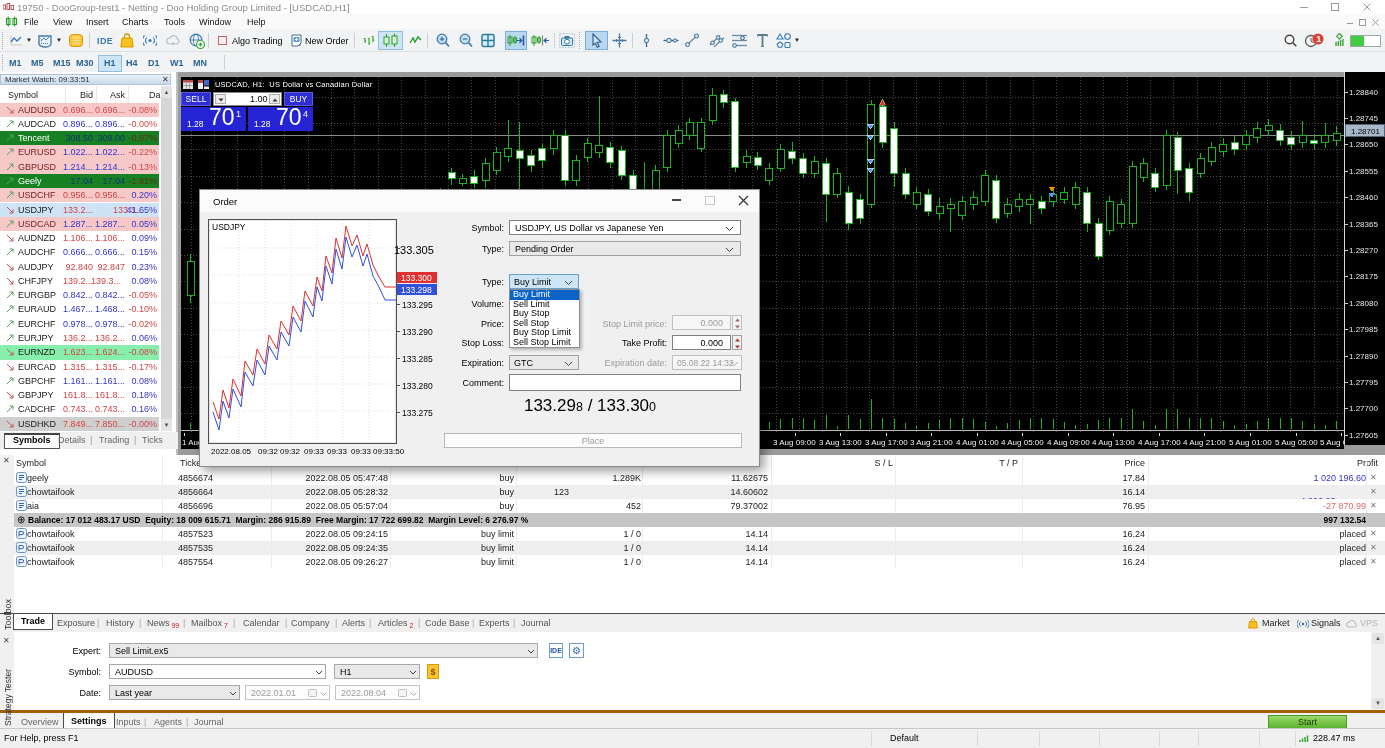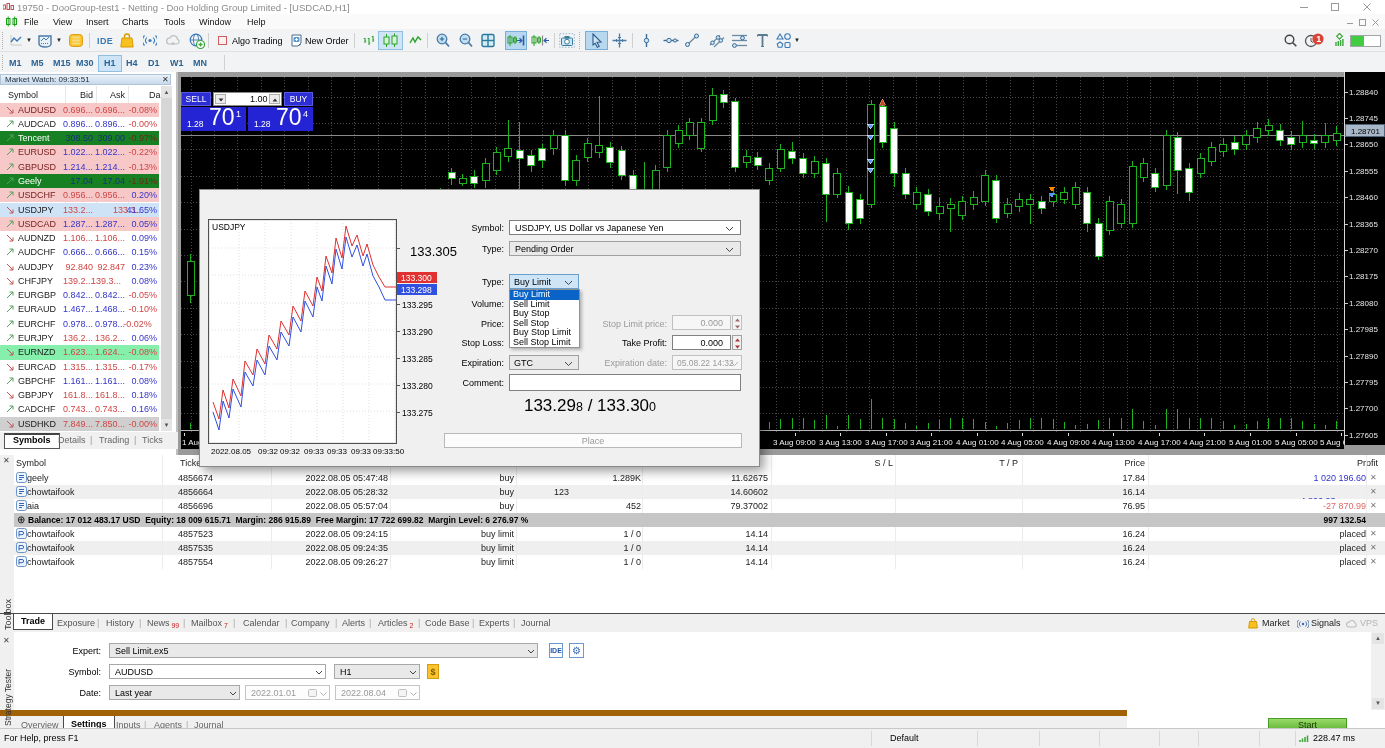--- a/index.html
+++ b/index.html
@@ -400,21 +400,21 @@
       <span class="abs" style="left:87px;top:2px;width:38px;text-align:right;color:#3535cc">1.468...</span>
       <span class="abs" style="left:118px;top:2px;width:39px;text-align:right;color:#d24545">-0.10%</span>
     </div>
 <div class="abs" style="left:0;top:244.7px;width:159px;height:14.28px;background:#ffffff">
       <svg class="abs" style="left:6px;top:3px" width="8" height="8">
         <path d="M1 7 L7 1 M7 1 L3.5 1 M7 1 L7 4.5" stroke="#55a060" fill="none"></path>
       </svg>
       <span class="abs" style="left:18px;top:2px;color:#1a1a1a">EURCHF</span>
       <span class="abs" style="left:55px;top:2px;width:38px;text-align:right;color:#3535cc">0.978...</span>
       <span class="abs" style="left:87px;top:2px;width:38px;text-align:right;color:#3535cc">0.978...</span>
-      <span class="abs" style="left:118px;top:2px;width:39px;text-align:center;color:#d24545">-0.02%</span>
+      <span class="abs" style="left:118px;top:2px;width:39px;text-align:right;color:#d24545">-0.02%</span>
     </div>
 <div class="abs" style="left:0;top:259.0px;width:159px;height:14.28px;background:#ffffff">
       <svg class="abs" style="left:6px;top:3px" width="8" height="8">
         <path d="M1 7 L7 1 M7 1 L3.5 1 M7 1 L7 4.5" stroke="#55a060" fill="none"></path>
       </svg>
       <span class="abs" style="left:18px;top:2px;color:#1a1a1a">EURJPY</span>
       <span class="abs" style="left:55px;top:2px;width:38px;text-align:right;color:#d24545">136.2...</span>
       <span class="abs" style="left:87px;top:2px;width:38px;text-align:right;color:#d24545">136.2...</span>
       <span class="abs" style="left:118px;top:2px;width:39px;text-align:right;color:#3535cc">0.06%</span>
     </div>
@@ -859,20 +859,36 @@
       <line x1="1155" y1="49" x2="1155" y2="69" stroke="#1db31d"></line>
       <rect x="1152" y="56" width="7" height="7" fill="#000000" stroke="#1db31d"></rect>
       <path d="M686.0 47 l7 0 l-3.5 5 z" fill="#5599ff" stroke="#fff" stroke-width="0.5"></path>
       <path d="M686.0 58 l7 0 l-3.5 5 z" fill="#5599ff" stroke="#fff" stroke-width="0.5"></path>
       <path d="M686.0 82 l7 0 l-3.5 5 z" fill="#5599ff" stroke="#fff" stroke-width="0.5"></path>
       <path d="M686.0 91 l7 0 l-3.5 5 z" fill="#5599ff" stroke="#fff" stroke-width="0.5"></path>
       <path d="M698.35 28 l6 0 l-3 -6 z" fill="#cc4422" stroke="#ffd0a0" stroke-width="0.5"></path>
       <path d="M868 110 l6 0 l-3 5 z" fill="#ff8800"></path>
       <path d="M868 116 l6 0 l-3 5 z" fill="#5599ff"></path>
     </svg>
+<div class="abs" style="left:4px;top:7px;width:620px;height:12px;color:#fff">
+      <svg class="abs" style="left:1px;top:1px" width="10" height="9">
+        <rect x="0" y="0" width="10" height="9" fill="#e8e8e8"></rect>
+        <rect x="0" y="0" width="10" height="2.5" fill="#b85050"></rect>
+        <line x1="0" y1="5.5" x2="10" y2="5.5" stroke="#999"></line>
+        <line x1="3.3" y1="2.5" x2="3.3" y2="9" stroke="#999"></line>
+        <line x1="6.6" y1="2.5" x2="6.6" y2="9" stroke="#999"></line>
+      </svg>
+      <svg class="abs" style="left:16px;top:1px" width="11" height="9">
+        <rect x="0" y="0" width="5" height="9" fill="#f0f0f0"></rect>
+        <rect x="0" y="0" width="5" height="3" fill="#b85050"></rect>
+        <rect x="6" y="0" width="5" height="5.5" fill="#4466cc"></rect>
+        <rect x="6" y="6.5" width="5" height="2.5" fill="#f0f0f0"></rect>
+      </svg>
+      <span class="abs" style="left:33px;top:1px;white-space:nowrap;font-size:7.5px;letter-spacing:0.2px">USDCAD, H1:&nbsp; US Dollar vs Canadian Dollar</span>
+    </div>
 <div class="abs" style="left:0px;top:20px;width:140px;height:40px">
  <div class="abs" style="left:3px;top:0px;width:30px;height:14px;background:#2e2ed6;border:1px solid #5a5ae0;color:#fff;text-align:center;font-size:8.5px;line-height:13px">SELL</div>
  <div class="abs" style="left:35px;top:0px;width:69px;height:14px;background:#fff;border:1px solid #888">
    <div class="abs" style="left:1px;top:1px;width:11px;height:10px;background:#ececec;border:1px solid #b0b0b0">
           <svg class="abs" style="left:2px;top:3px" width="6" height="4">
             <path d="M0.5 0.5 L5.5 0.5 L3 3.5 z" fill="#333"></path>
           </svg>
         </div>
    <span class="abs" style="left:36px;top:1px;color:#000">1.00</span>
    <div class="abs" style="left:55px;top:1px;width:11px;height:10px;background:#ececec;border:1px solid #b0b0b0">
@@ -1185,21 +1201,21 @@
     </div>
 <div class="abs" style="left:335px;top:53px;width:85px;height:15px;background:#fdfdfd;border:1px solid #c5c5c5;color:#9a9a9a">
       <span class="abs" style="left:5px;top:2px">2022.08.04</span>
       <svg class="abs" style="left:62px;top:2px" width="9" height="10">
         <rect x="0.5" y="1.5" width="8" height="7" rx="1" fill="#f4f4f4" stroke="#c0c0c0"></rect>
       </svg>
       <svg class="abs" style="left:74px;top:6px" width="7" height="4">
         <path d="M0.5 0.5 l3 3 l3 -3" fill="none" stroke="#b0b0b0"></path>
       </svg>
     </div>
-<div class="abs" style="left:0;top:78px;width:1127px;height:18px;background:#f0f0f0;border-top:6px solid #a16207;color:#666">
+<div class="abs" style="left:0;top:78px;width:1385px;height:18px;background:#f0f0f0;border-top:3px solid #a16207;color:#666">
       <span class="abs" style="left:21px;top:4px">Overview</span>
       <span class="abs" style="left:63px;top:0px;background:#fff;border:1px solid #4a4a4a;border-top:none;padding:3px 7px 3px 7px;color:#000;font-weight:bold">Settings</span>
       <span class="abs" style="left:116px;top:4px">Inputs</span>
       <span class="abs" style="left:144px;top:4px;color:#aaa">|</span>
       <span class="abs" style="left:154px;top:4px">Agents</span>
       <span class="abs" style="left:186px;top:4px;color:#aaa">|</span>
       <span class="abs" style="left:194px;top:4px">Journal</span>
       <div class="abs" style="left:1268px;top:2px;width:79px;height:14px;background:linear-gradient(#9ada6a,#5cb332);border:1px solid #4a9a28;color:#1a3a00;text-align:center;line-height:13px">Start</div>
     </div>
 </div>
@@ -1215,20 +1231,30 @@
   <div class="abs" style="left:977px;top:2px;width:1px;height:15px;background:#d8d8d8"></div>
   <div class="abs" style="left:1039px;top:2px;width:1px;height:15px;background:#d8d8d8"></div>
   <div class="abs" style="left:1099px;top:2px;width:1px;height:15px;background:#d8d8d8"></div>
   <div class="abs" style="left:1159px;top:2px;width:1px;height:15px;background:#d8d8d8"></div>
   <div class="abs" style="left:1198px;top:2px;width:1px;height:15px;background:#d8d8d8"></div>
   <div class="abs" style="left:1259px;top:2px;width:1px;height:15px;background:#d8d8d8"></div>
   <div class="abs" style="left:1295px;top:2px;width:1px;height:15px;background:#d8d8d8"></div>
 </div>
 
 <div id="dialog" class="abs" style="left:199px;top:189px;width:561px;height:278px;background:#f0f0f0;border:1px solid #8a8a8a;box-shadow:4px 4px 10px rgba(0,0,0,0.4)">
+<div class="abs" style="left:0;top:0;width:559px;height:22px;background:#fbfbfb">
+      <span class="abs" style="left:13px;top:6px;color:#000;font-size:9.5px">Order</span>
+      <div class="abs" style="left:472px;top:9px;width:9px;height:1.5px;background:#444"></div>
+      <svg class="abs" style="left:505px;top:6px" width="10" height="9">
+        <rect x="0.5" y="0.5" width="9" height="8" fill="none" stroke="#c8c8c8"></rect>
+      </svg>
+      <svg class="abs" style="left:538px;top:5px" width="11" height="11">
+        <path d="M1 1 L10 10 M10 1 L1 10" stroke="#333" stroke-width="1.2"></path>
+      </svg>
+    </div>
 <div class="abs" style="left:8px;top:29px;width:189px;height:225px;background:#fff;border:1px solid #505050;box-shadow:0 0 0 1px #e8e8e8 inset">
       <span class="abs" style="left:3px;top:2px;color:#000;font-size:8.5px">USDJPY</span>
       <svg class="abs" style="left:0;top:0" width="187" height="223">
         <line x1="0" y1="28" x2="187" y2="28" stroke="#e0e0e0" stroke-dasharray="1,2"></line>
         <line x1="0" y1="55" x2="187" y2="55" stroke="#e0e0e0" stroke-dasharray="1,2"></line>
         <line x1="0" y1="83" x2="187" y2="83" stroke="#e0e0e0" stroke-dasharray="1,2"></line>
         <line x1="0" y1="110" x2="187" y2="110" stroke="#e0e0e0" stroke-dasharray="1,2"></line>
         <line x1="0" y1="137" x2="187" y2="137" stroke="#e0e0e0" stroke-dasharray="1,2"></line>
         <line x1="0" y1="164" x2="187" y2="164" stroke="#e0e0e0" stroke-dasharray="1,2"></line>
         <line x1="0" y1="191" x2="187" y2="191" stroke="#e0e0e0" stroke-dasharray="1,2"></line>
@@ -1236,21 +1262,21 @@
         <line x1="56" y1="0" x2="56" y2="223" stroke="#e0e0e0" stroke-dasharray="1,2"></line>
         <line x1="82" y1="0" x2="82" y2="223" stroke="#e0e0e0" stroke-dasharray="1,2"></line>
         <line x1="108" y1="0" x2="108" y2="223" stroke="#e0e0e0" stroke-dasharray="1,2"></line>
         <line x1="134" y1="0" x2="134" y2="223" stroke="#e0e0e0" stroke-dasharray="1,2"></line>
         <line x1="160" y1="0" x2="160" y2="223" stroke="#e0e0e0" stroke-dasharray="1,2"></line>
         <line x1="186" y1="0" x2="186" y2="223" stroke="#e0e0e0" stroke-dasharray="1,2"></line>
         <polyline points="4,182 10,199 14,170 20,188 24,159 32,176 36,141 44,155 48,129 56,144 60,115 68,129 72,101 80,115 84,86 92,101 96,71 104,86 108,57 113,71 117,36 123,53 127,18 133,38 137,6 143,26 148,15 154,36 158,24 164,45 170,57 176,67 187,67" fill="none" stroke="#e03030" stroke-width="1"></polyline>
         <polyline points="4,192 10,210 14,181 20,198 24,169 32,187 36,152 44,166 48,140 56,155 60,126 68,140 72,112 80,126 84,97 92,112 96,81 104,97 108,67 113,81 117,46 123,64 127,29 133,49 137,17 143,37 148,25 154,46 158,34 164,56 170,67 176,80 187,80" fill="none" stroke="#3050e0" stroke-width="1"></polyline>
       </svg>
     </div>
-<span class="abs" style="left:210px;top:54px;color:#000;font-size:13px">133.305</span>
+<span class="abs" style="left:194px;top:54px;color:#000;font-size:11px">133.305</span>
 <div class="abs" style="left:197px;top:58px;width:3px;height:1px;background:#555"></div>
 <span class="abs" style="left:202px;top:110px;color:#000;font-size:8.5px">133.295</span>
 <div class="abs" style="left:197px;top:114px;width:3px;height:1px;background:#555"></div>
 <span class="abs" style="left:202px;top:137px;color:#000;font-size:8.5px">133.290</span>
 <div class="abs" style="left:197px;top:141px;width:3px;height:1px;background:#555"></div>
 <span class="abs" style="left:202px;top:164px;color:#000;font-size:8.5px">133.285</span>
 <div class="abs" style="left:197px;top:168px;width:3px;height:1px;background:#555"></div>
 <span class="abs" style="left:202px;top:191px;color:#000;font-size:8.5px">133.280</span>
 <div class="abs" style="left:197px;top:195px;width:3px;height:1px;background:#555"></div>
 <span class="abs" style="left:202px;top:218px;color:#000;font-size:8.5px">133.275</span>

